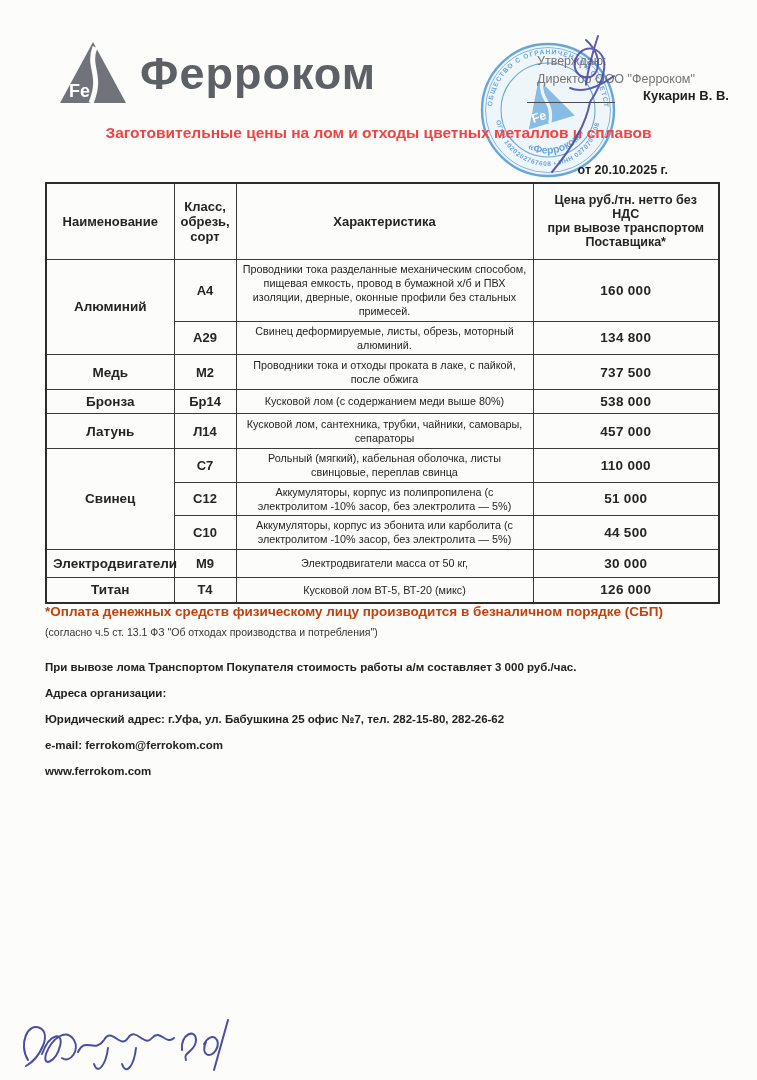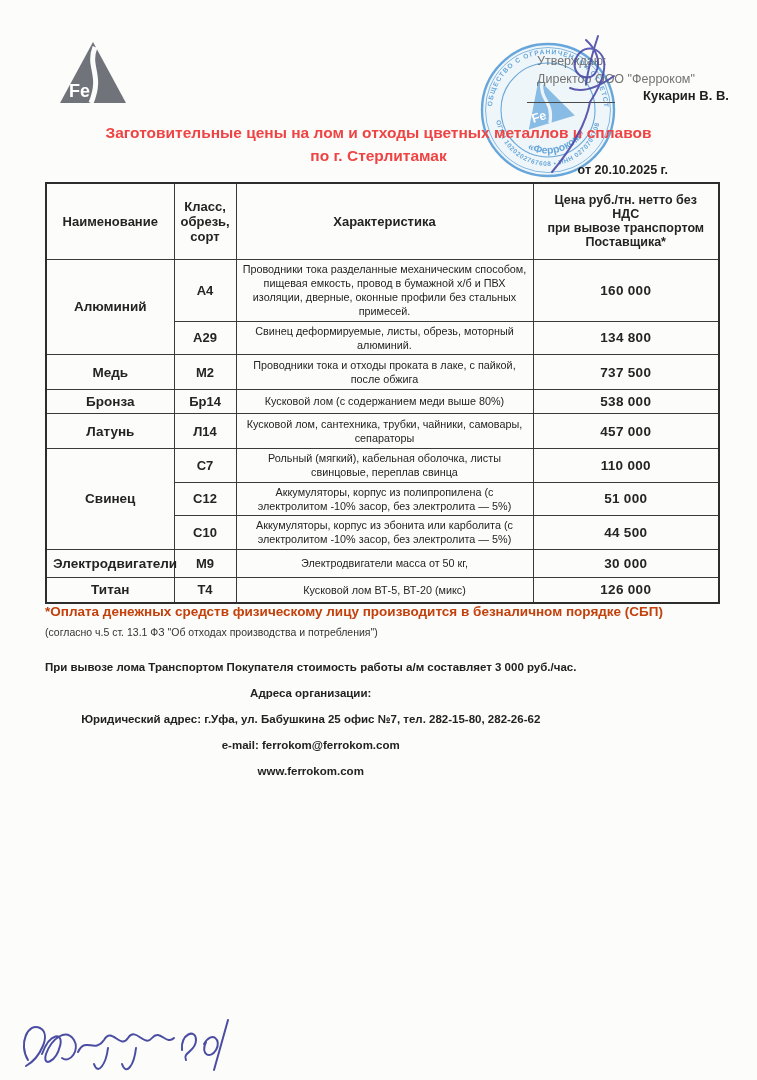--- a/index.html
+++ b/index.html
@@ -28,21 +28,21 @@
   table.price{border:2px solid #2d2d2d;}
   th.h{font-size:13px;font-weight:bold;white-space:pre-line;}
   th.hp{font-size:12.5px;}
   td.nm{font-size:13.5px;font-weight:bold;}
   td.gr{font-size:13px;font-weight:bold;}
   td.ds{font-size:10.8px;line-height:1.32;padding:2px 10px;}
   td.pr{font-size:13.5px;font-weight:bold;letter-spacing:.3px;}
   
   .note-main{position:absolute;left:45px;top:604px;font-size:13.5px;font-weight:bold;color:#c2410c;}
   .note-legal{position:absolute;left:45px;top:626px;font-size:10.5px;color:#333;}
-  .footer{position:absolute;left:45px;top:661px;text-align:center;}
+  .footer{position:absolute;left:45px;top:661px;}
   .footer div{height:26px;font-size:11.5px;font-weight:bold;color:#222;}
   
   .bottom-sign{position:absolute;left:14px;top:1014px;}
 </style>
 </head>
 <body>
 
 <div class="page">
 
   <svg class="stamp" width="142" height="144" viewBox="0 0 142 144">
@@ -81,34 +81,34 @@
       <path d="M70,10 C64,28 60,44 58,58"></path>
     </g>
   </svg>
 
   <div class="logo">
     <svg width="70" height="66" viewBox="0 0 70 66">
       <polygon points="35,2 68,63 2,63" fill="#70747a"></polygon>
       <path d="M37,7 C29,28 45,34 33,63" stroke="#fcfcfa" stroke-width="5" fill="none"></path>
       <text x="11" y="57" font-size="18" font-weight="bold" fill="#ffffff">Fe</text>
     </svg>
+    <span class="brand">Ферроком</span>
   </div>
 
   <div class="approval">
     <div>Утверждаю:</div>
     <div>Директор ООО "Ферроком"</div>
   </div>
   <div class="sign-row">
     <span class="sig-line"></span>
     <span class="signer">Кукарин В. В.</span>
   </div>
 
   <div class="title">
     <div>Заготовительные цены на лом и отходы цветных металлов и сплавов</div>
-    <div>по г. Стерлитамак</div>
   </div>
   <div class="doc-date">от 20.10.2025 г.</div>
 
   <table class="price">
     <colgroup>
         <col style="width:128px">
         <col style="width:62px">
         <col style="width:297px">
         <col style="width:186px">
       </colgroup>

